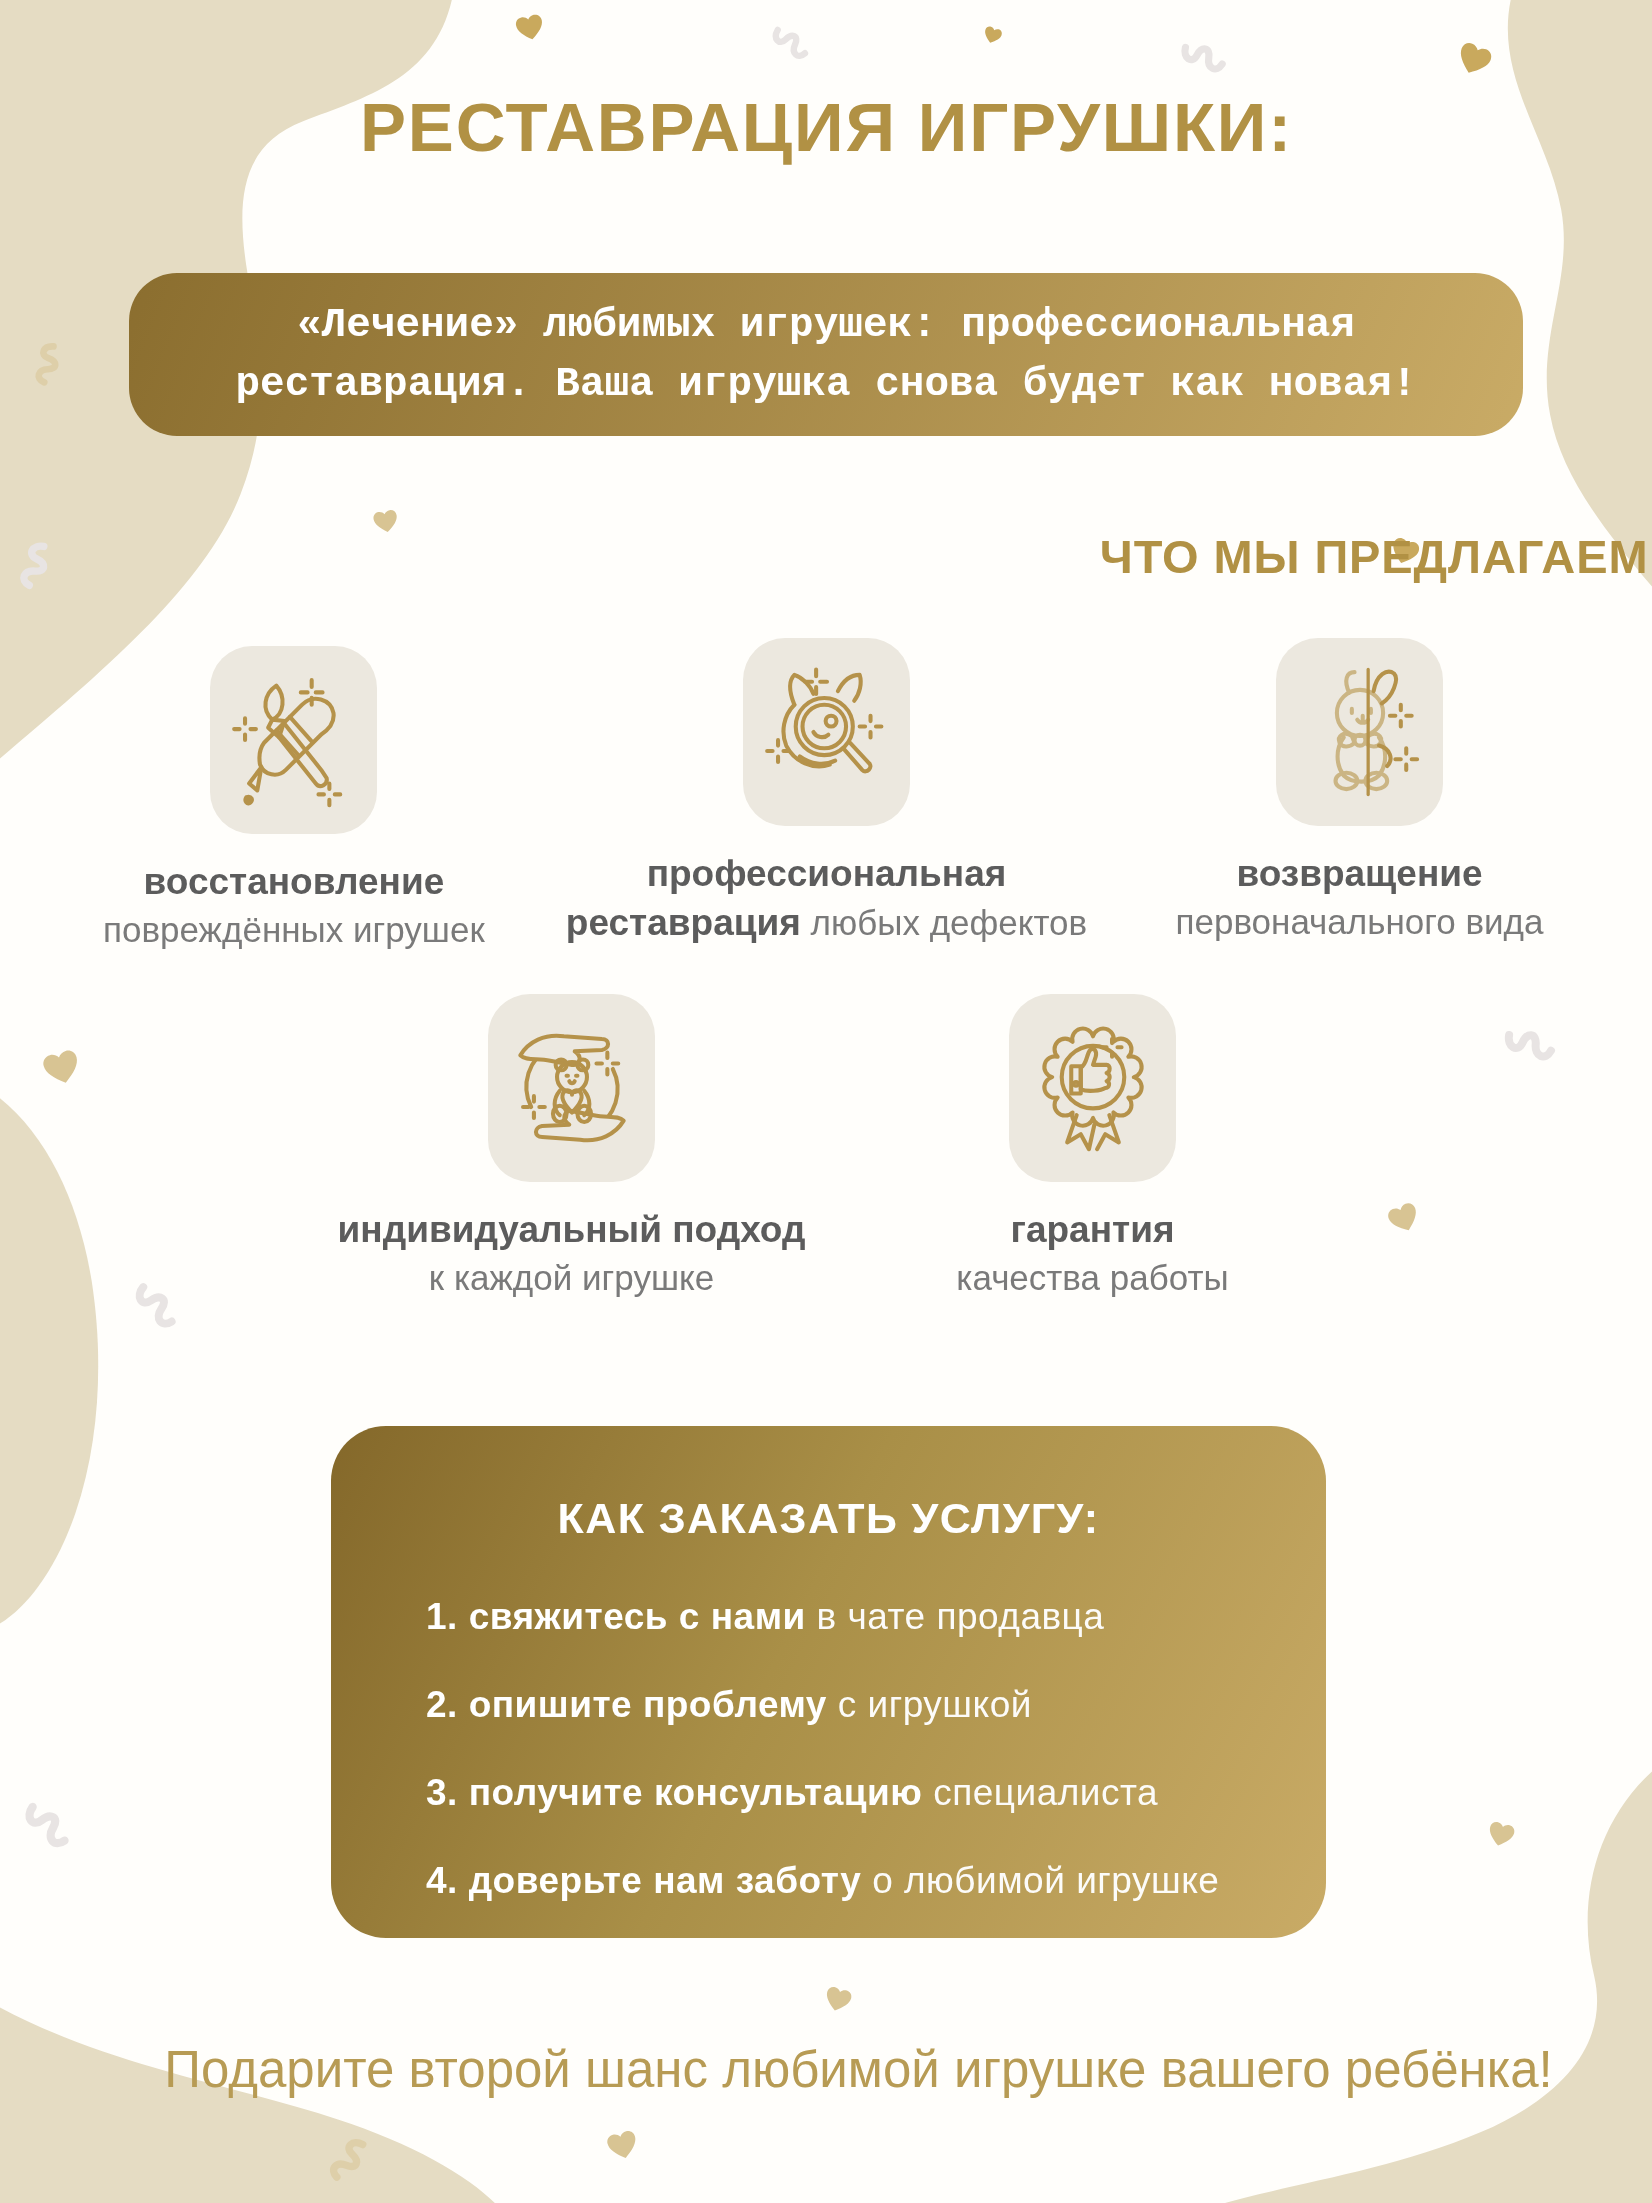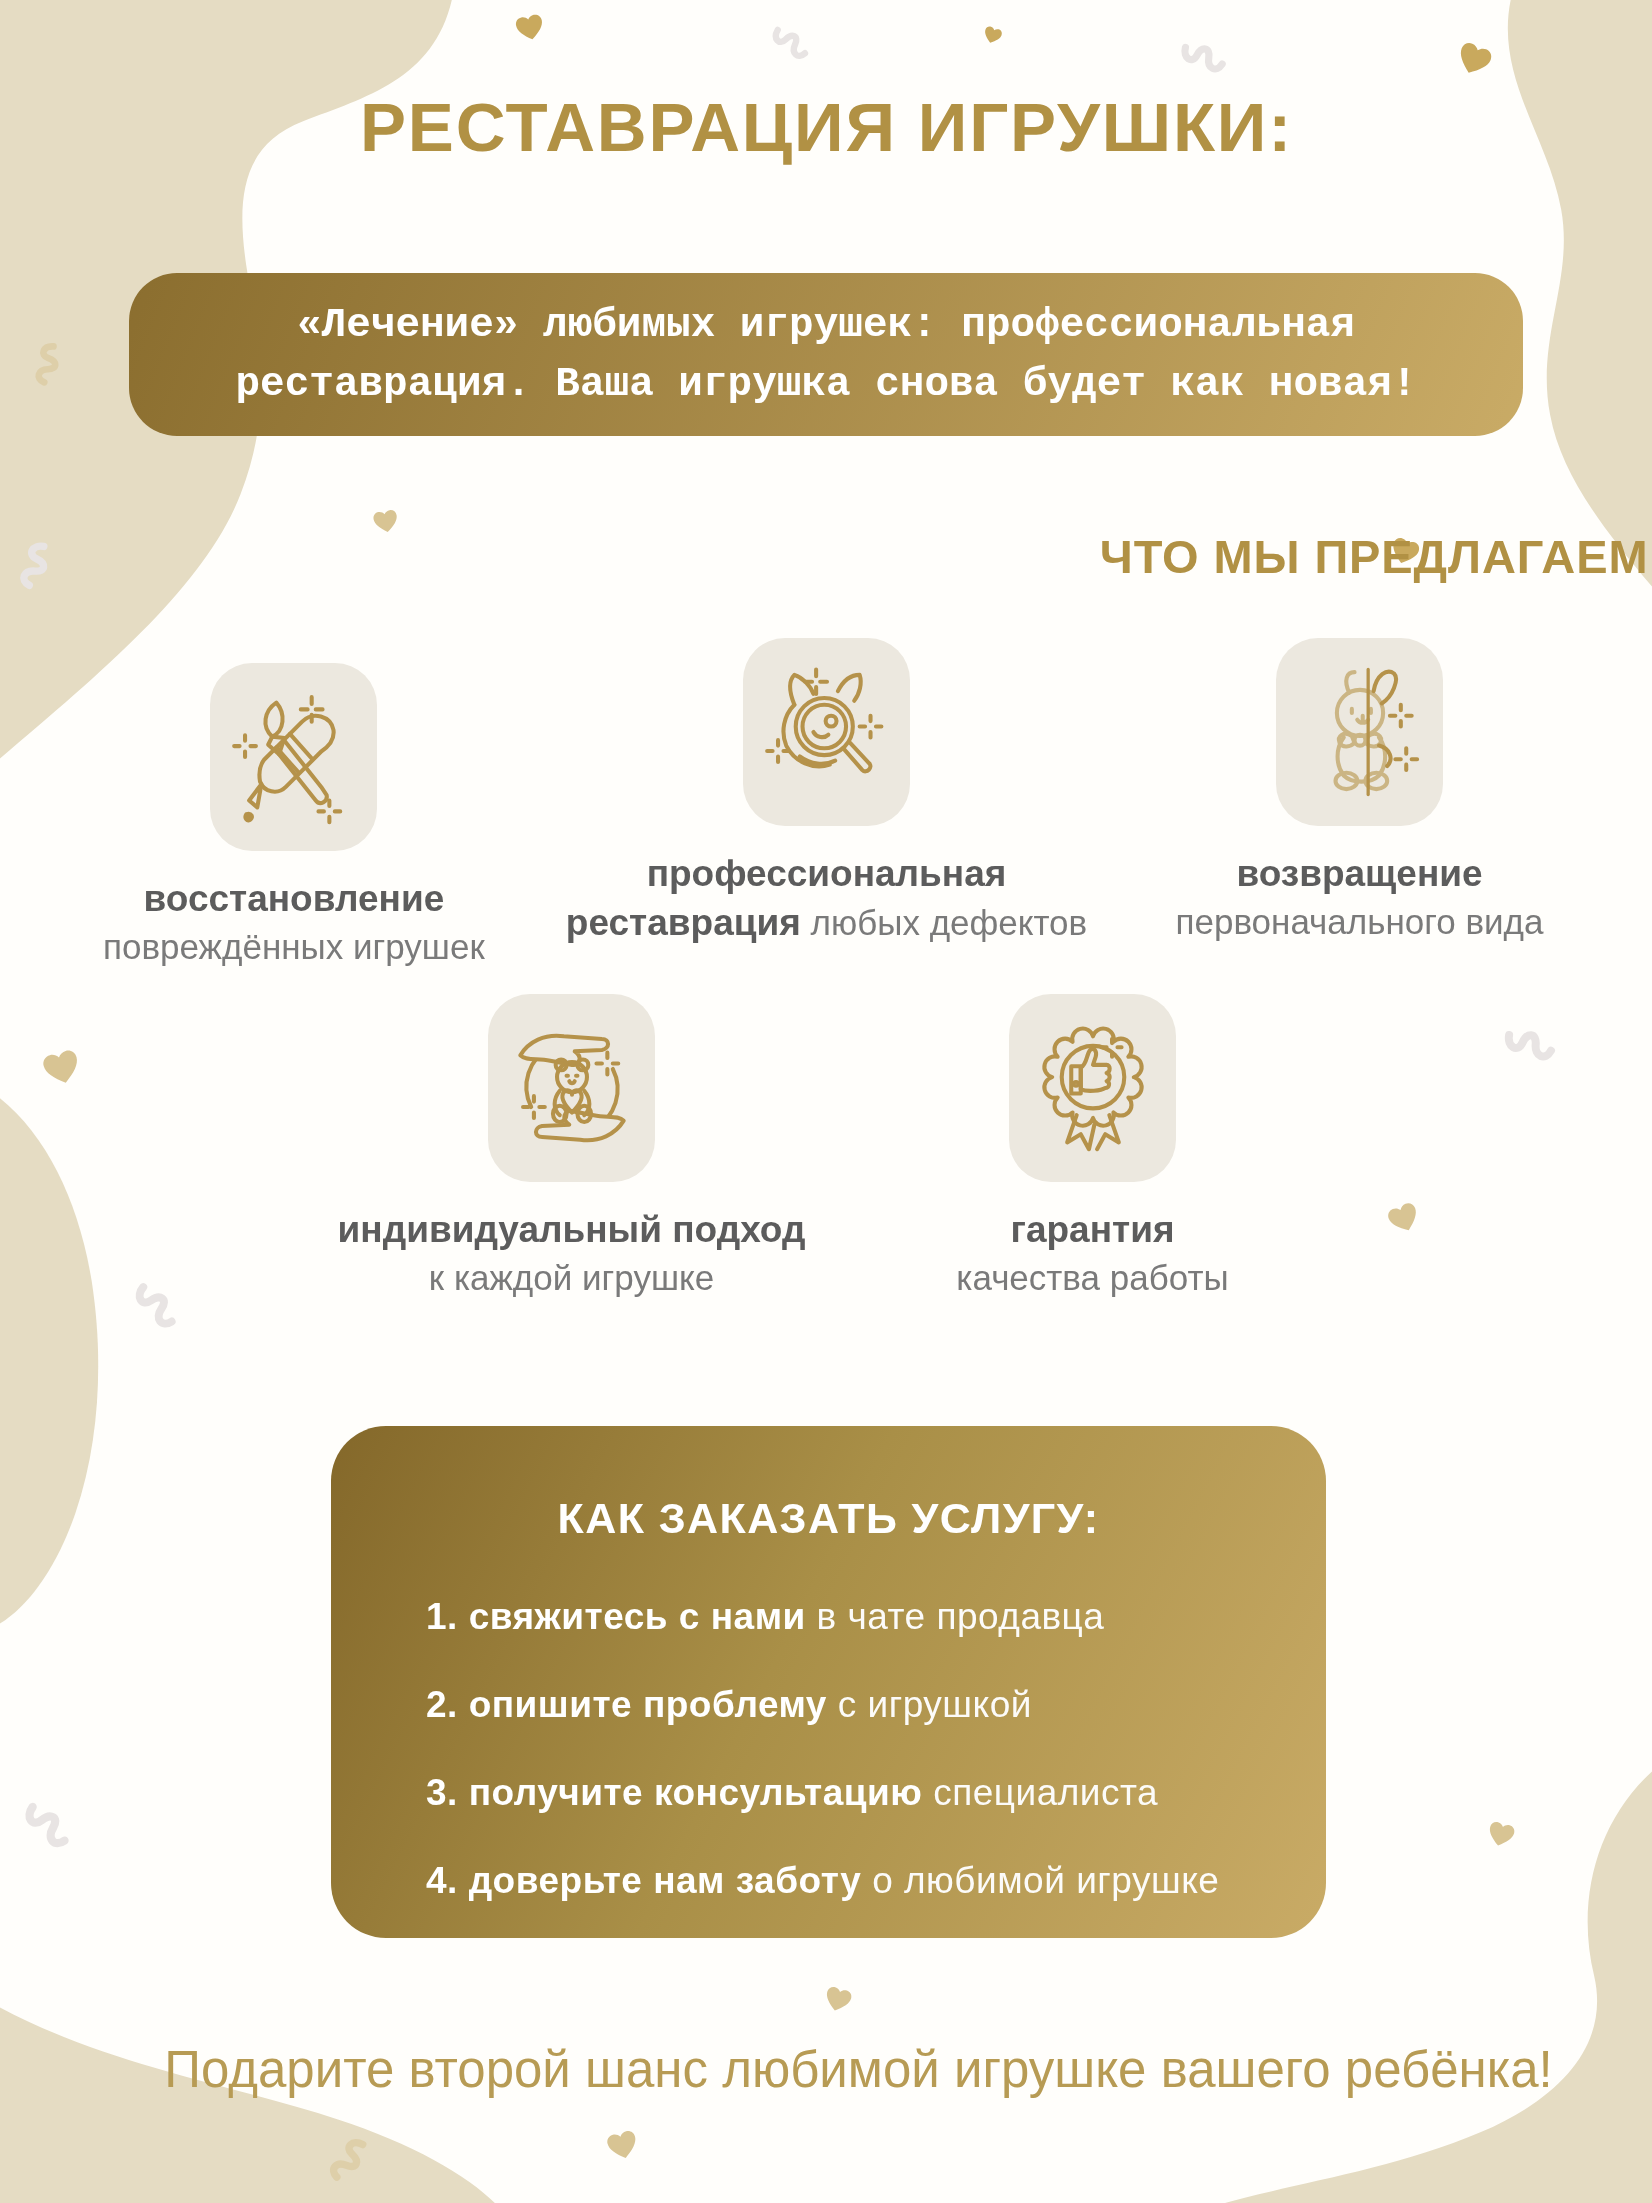--- a/index.html
+++ b/index.html
@@ -25,21 +25,21 @@
     padding:0 64px;box-sizing:border-box;font-family:Liberation Mono, monospace;}
   .offers-heading{position:absolute;top:529px;left:0;width:100%;text-align:right;
     font-size:47px;font-weight:700;letter-spacing:0.9px;color:var(--gold-title);padding-left:12px;}
   .offer{position:absolute;width:551px;text-align:center;}
   .offer .tile{width:167px;height:188px;border-radius:42px;background:var(--tile-bg);
     margin:0 auto 24px auto;display:flex;align-items:center;justify-content:center;}
   .tile svg{width:136px;height:136px;color:var(--icon-stroke);}
   .caption{font-size:35px;line-height:1.32;color:var(--caption-rest);}
   .cap-bold{font-size:37px;font-weight:700;color:var(--caption-bold);}
   .offer.stack .cap-bold{display:block;}
-  #offer-1{left:18.4px;top:663px;} #offer-2{left:551px;top:638px;} #offer-3{left:1084px;top:638px;}
+  #offer-1{left:18.4px;top:646px;} #offer-2{left:551px;top:638px;} #offer-3{left:1084px;top:638px;}
   #offer-4{left:296px;top:994px;} #offer-5{left:817px;top:994px;}
   .order-panel{position:absolute;left:331px;top:1426px;width:995px;height:512px;border-radius:55px;
     background:linear-gradient(117deg,var(--panel-grad-a) 0%,#A98F47 45%,var(--panel-grad-b) 100%);
     color:var(--text-on-gold);}
   .panel-heading{padding-top:68px;text-align:center;font-size:43px;font-weight:800;letter-spacing:1.4px;}
   .steps{margin:53px 0 0 95px;}
   .step{font-size:37px;margin-bottom:46px;letter-spacing:0.5px;}
   .step b{font-weight:700;}
   .step span{font-weight:400;opacity:.97;}
   .tagline{position:absolute;top:2040px;left:0;width:100%;text-align:center;

